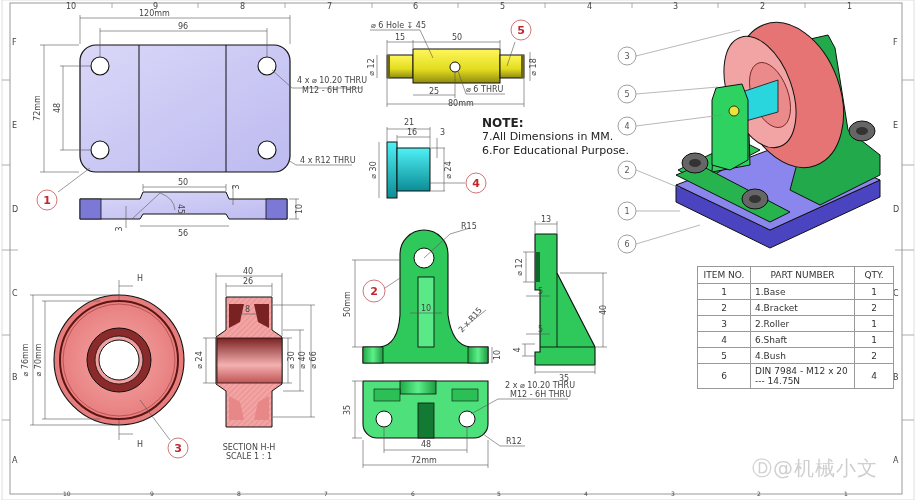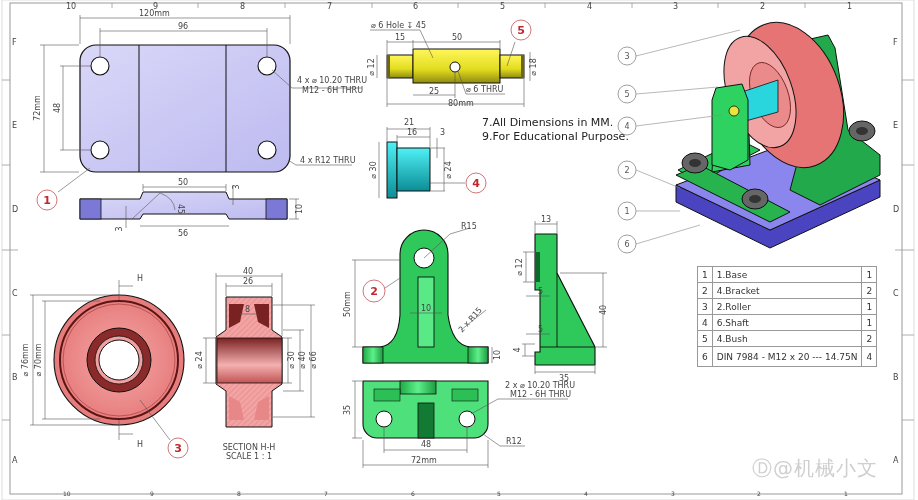--- a/index.html
+++ b/index.html
@@ -451,26 +451,32 @@
     <text class="t" x="350" y="410" transform="rotate(-90 350 410)" text-anchor="middle">35</text>
     <text class="t" x="421" y="447">48</text>
     <text class="t" x="411" y="463">72mm</text>
     <text class="t" x="505" y="388">2 x ⌀ 10.20 THRU</text>
     <text class="t" x="510" y="397">M12 - 6H THRU</text>
     <text class="t" x="506" y="444">R12</text>
   </g>
 </svg>
 
 <div id="note">
+  <div class="h">NOTE:</div>
   <div>7.All Dimensions in MM.</div>
-  <div>9.For Educational Purpose.</div>
+  <div>6.For Educational Purpose.</div>
 </div>
 
 <table id="bom">
   <tbody>
+      <tr>
+    <th style="width:44px">ITEM NO.</th>
+    <th style="width:95px">PART NUMBER</th>
+    <th style="width:30px">QTY.</th>
+  </tr>
   <tr>
     <td class="c">1</td>
     <td>1.Base</td>
     <td class="c">1</td>
   </tr>
   <tr>
     <td class="c">2</td>
     <td>4.Bracket</td>
     <td class="c">2</td>
   </tr>

